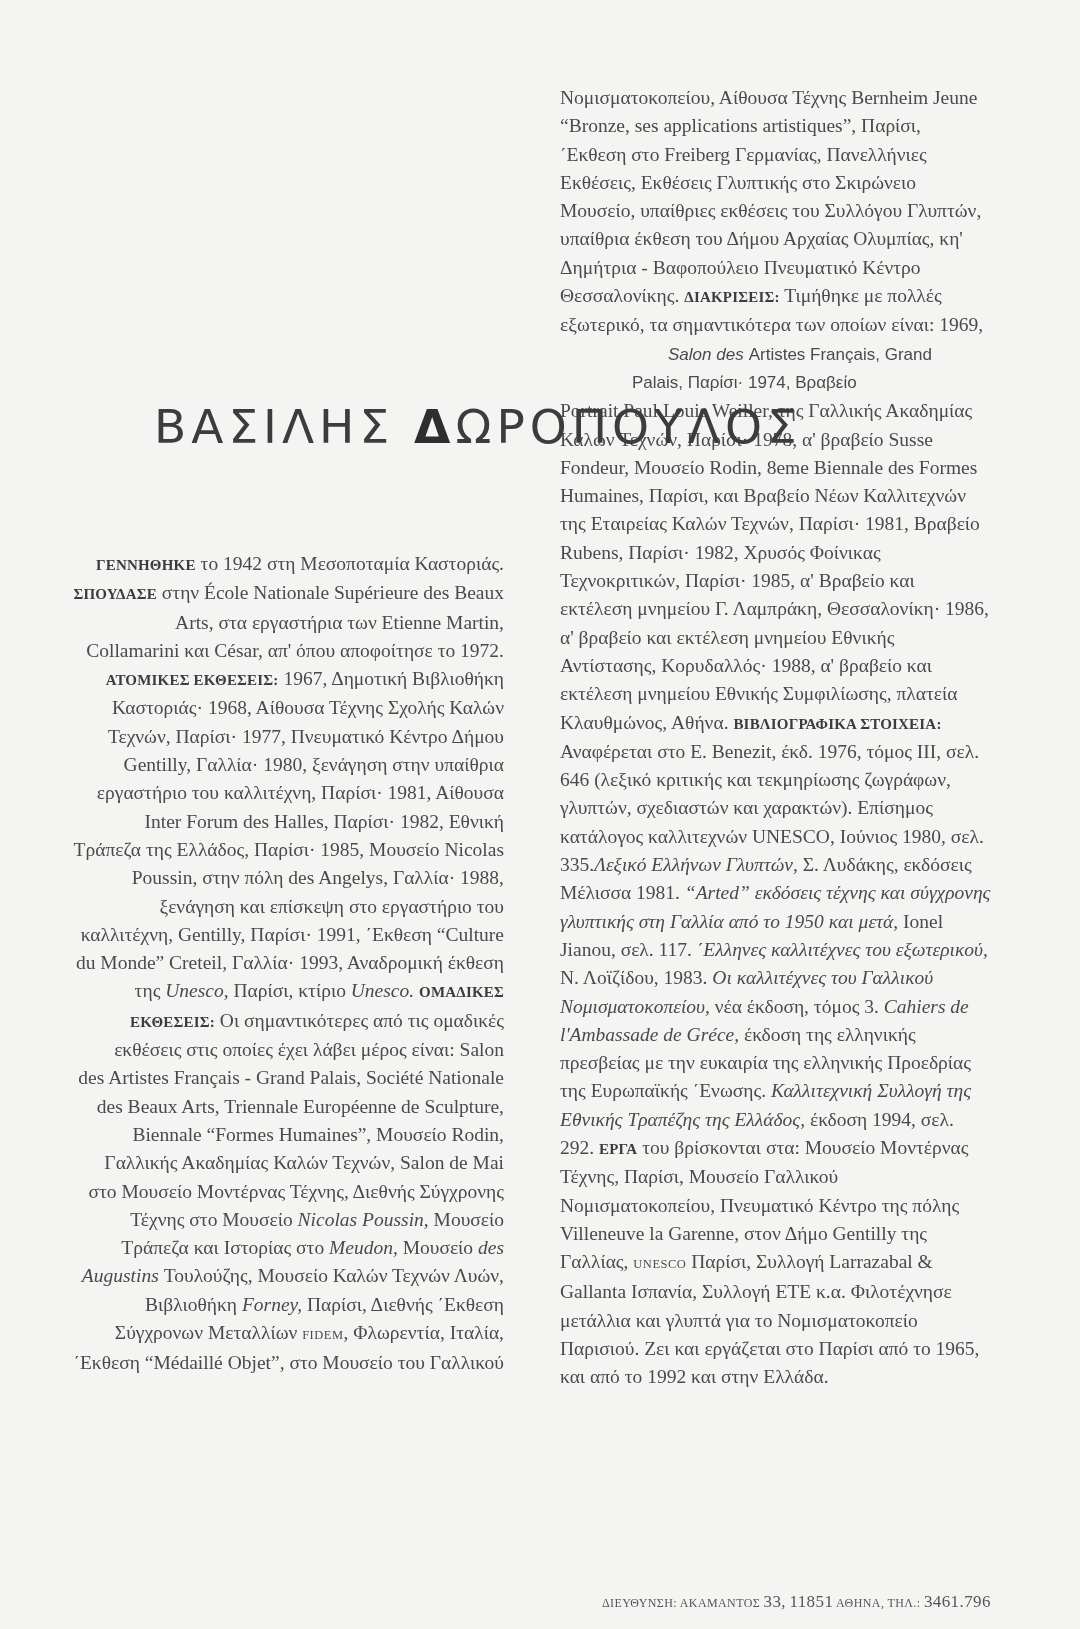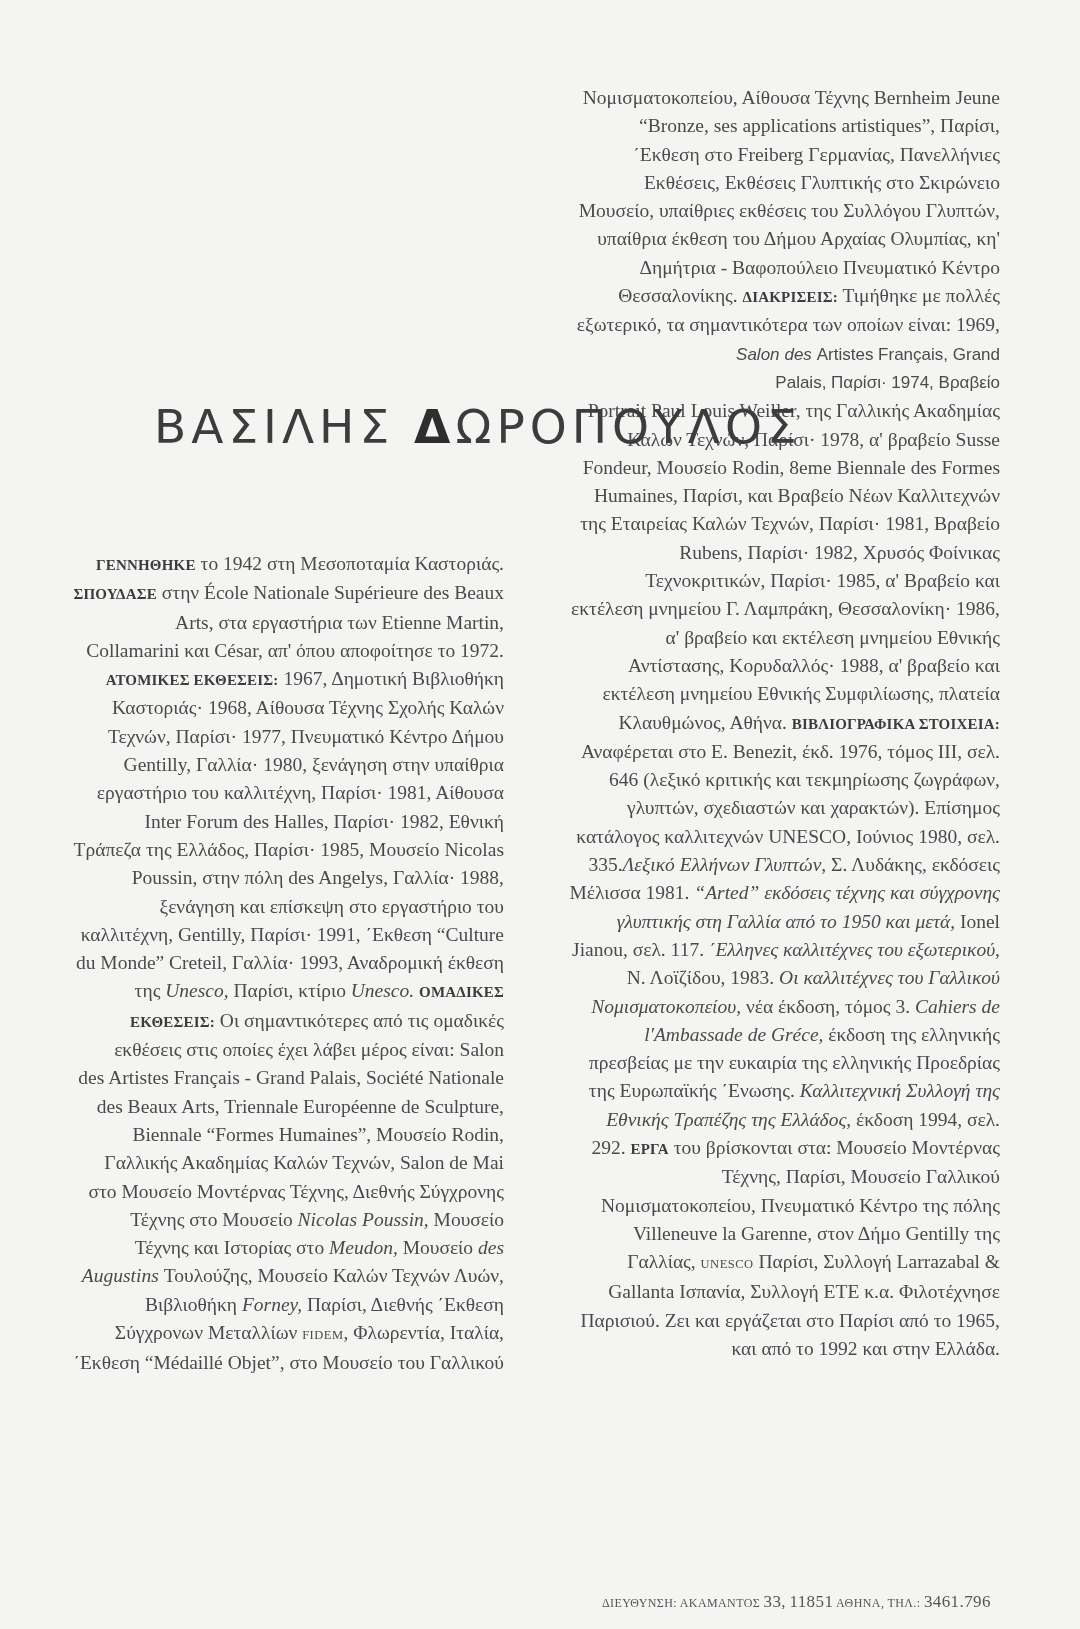--- a/index.html
+++ b/index.html
@@ -12,21 +12,21 @@
     overflow: hidden;
   }
   .page { position: absolute; inset: 0; }
 
   .col-right {
     position: absolute;
     left: 560px; top: 84px;
     width: 440px;
     font-size: 19.5px;
     line-height: 28.3px;
-    text-align: right;
+    text-align: left;
   }
   .col-right .line { white-space: nowrap; display: block; }
 
   .title {
     position: absolute;
     left: 122px; top: 368px;
     font-family: "DejaVu Sans", "Liberation Sans", sans-serif;
     font-size: 47px;
     letter-spacing: 5px;
     color: #3c3c3c;
@@ -75,21 +75,21 @@
     <span class="line">υπαίθρια έκθεση του Δήμου Αρχαίας Ολυμπίας, κη'</span>
     <span class="line">Δημήτρια - Βαφοπούλειο Πνευματικό Κέντρο</span>
 
     <span class="line">
       <span>Θεσσαλονίκης.</span>
       <span class="lbl">ΔΙΑΚΡΙΣΕΙΣ:</span>
       <span>Τιμήθηκε με πολλές</span>
     </span>
     <span class="line">εξωτερικό, τα σημαντικότερα των οποίων είναι: 1969,</span>
     <span class="line" style="padding-left:72px;">
-      <em style="font-family:'Liberation Sans',sans-serif;font-size:17px;">Salon</em>
+      <em style="font-family:'Liberation Sans',sans-serif;font-size:17px;margin-left:36px;">Salon</em>
       <em style="font-family:'Liberation Sans',sans-serif;font-size:17px;">des</em>
       <span style="font-family:'Liberation Sans',sans-serif;font-size:17px;">Artistes Français, Grand</span>
     </span>
     <span class="line" style="padding-left:72px;font-family:'Liberation Sans',sans-serif;font-size:17px;">Palais, Παρίσι· 1974, Βραβείο</span>
     <span class="line">Portrait Paul Louis Weiller, της Γαλλικής Ακαδημίας</span>
     <span class="line">Καλών Τεχνών, Παρίσι· 1978, α' βραβείο Susse</span>
     <span class="line">Fondeur, Μουσείο Rodin, 8eme Biennale des Formes</span>
     <span class="line">Humaines, Παρίσι, και Βραβείο Νέων Καλλιτεχνών</span>
     <span class="line">της Εταιρείας Καλών Τεχνών, Παρίσι· 1981, Βραβείο</span>
     <span class="line">Rubens, Παρίσι· 1982, Χρυσός Φοίνικας</span>
@@ -152,20 +152,21 @@
     </span>
     <span class="line">Τέχνης, Παρίσι, Μουσείο Γαλλικού</span>
     <span class="line">Νομισματοκοπείου, Πνευματικό Κέντρο της πόλης</span>
     <span class="line">Villeneuve la Garenne, στον Δήμο Gentilly της</span>
     <span class="line">
       <span>Γαλλίας,</span>
       <span class="sc">UNESCO</span>
       <span>Παρίσι, Συλλογή Larrazabal &amp;</span>
     </span>
     <span class="line">Gallanta Ισπανία, Συλλογή ETE κ.α. Φιλοτέχνησε</span>
+    <span class="line">μετάλλια και γλυπτά για το Νομισματοκοπείο</span>
     <span class="line">Παρισιού. Ζει και εργάζεται στο Παρίσι από το 1965,</span>
     <span class="line">και από το 1992 και στην Ελλάδα.</span>
   </div>
 
   <h1 class="title">
     <span>ΒΑΣΙΛΗΣ</span>
     <span class="bold-d">Δ</span><span>ΩΡΟΠΟΥΛΟΣ</span>
   </h1>
 
   <div class="col-left">
@@ -209,21 +210,21 @@
     <span class="line">des Beaux Arts, Triennale Européenne de Sculpture,</span>
     <span class="line">Biennale “Formes Humaines”, Μουσείο Rodin,</span>
     <span class="line">Γαλλικής Ακαδημίας Καλών Τεχνών, Salon de Mai</span>
     <span class="line">στο Μουσείο Μοντέρνας Τέχνης, Διεθνής Σύγχρονης</span>
     <span class="line">
       <span>Τέχνης στο Μουσείο</span>
       <em>Nicolas Poussin,</em>
       <span>Μουσείο</span>
     </span>
     <span class="line">
-      <span>Τέχνης και Ιστορίας στο</span>
+      <span>Τράπεζα και Ιστορίας στο</span>
       <em>Meudon,</em>
       <span>Μουσείο</span>
       <em>des</em>
     </span>
     <span class="line">
       <em>Augustins</em>
       <span>Τουλούζης, Μουσείο Καλών Τεχνών Λυών,</span>
     </span>
     <span class="line">
       <span>Βιβλιοθήκη</span>

